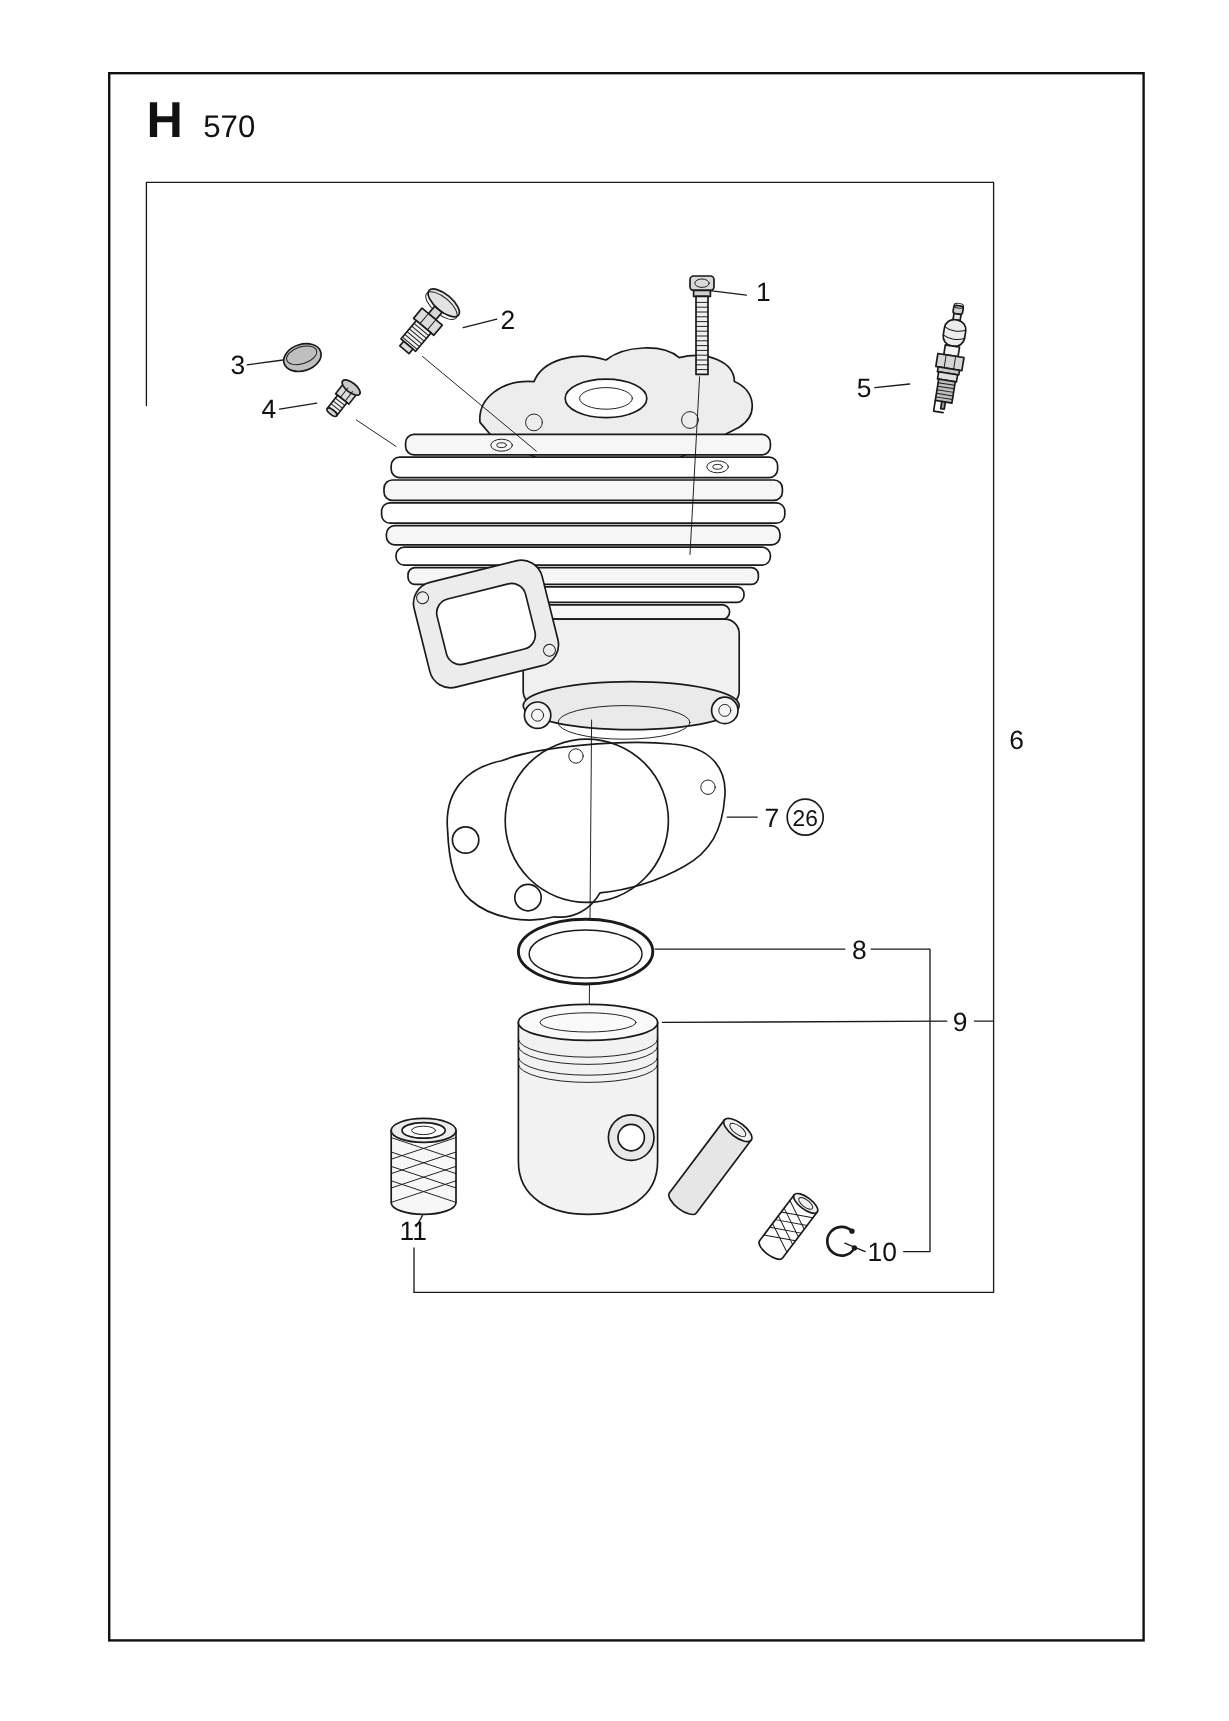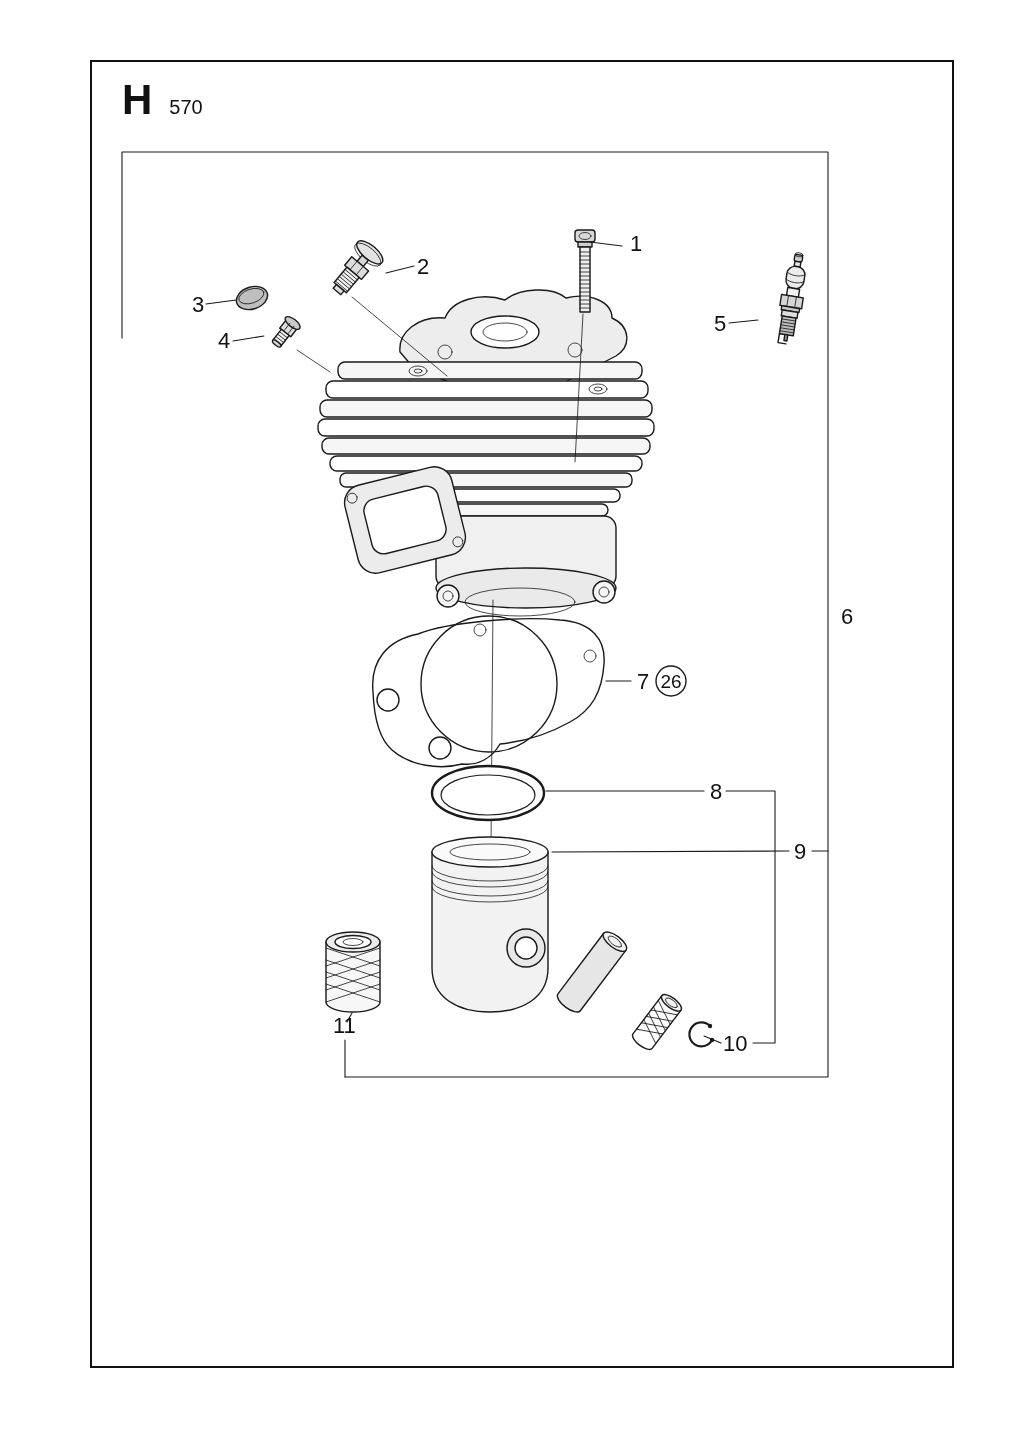--- a/index.html
+++ b/index.html
@@ -2,21 +2,21 @@
 <html><head>
 <meta charset="utf-8">
 <style>
   html,body{margin:0;padding:0;background:#ffffff;}
   .page{position:relative;width:1024px;height:1434px;background:#ffffff;
         font-family:"Liberation Sans",sans-serif;overflow:hidden;}
   .frame{position:absolute;left:90px;top:60px;width:864px;height:1308px;
          border:2px solid #111;box-sizing:border-box;}
   .hdr{position:absolute;left:122px;top:76px;display:flex;align-items:baseline;gap:16px;color:#111;}
   .hdr .sec{font-size:42px;font-weight:bold;letter-spacing:1px;}
-  .hdr .mod{font-size:20px;}
+  .hdr .mod{font-size:26px;}
   svg{position:absolute;left:0;top:0;}
   .ln{stroke:#1a1a1a;stroke-width:1.1;fill:none;stroke-linecap:round;stroke-linejoin:round;}
   .pt{stroke:#1a1a1a;stroke-width:1.4;stroke-linecap:round;stroke-linejoin:round;}
   .dt{stroke:#1a1a1a;stroke-width:0.8;fill:none;stroke-linecap:round;}
   .co{font-size:22px;fill:#111;font-family:"Liberation Sans",sans-serif;}
   .co26{font-size:19px;fill:#111;font-family:"Liberation Sans",sans-serif;}
 </style>
 </head>
 <body>
 

